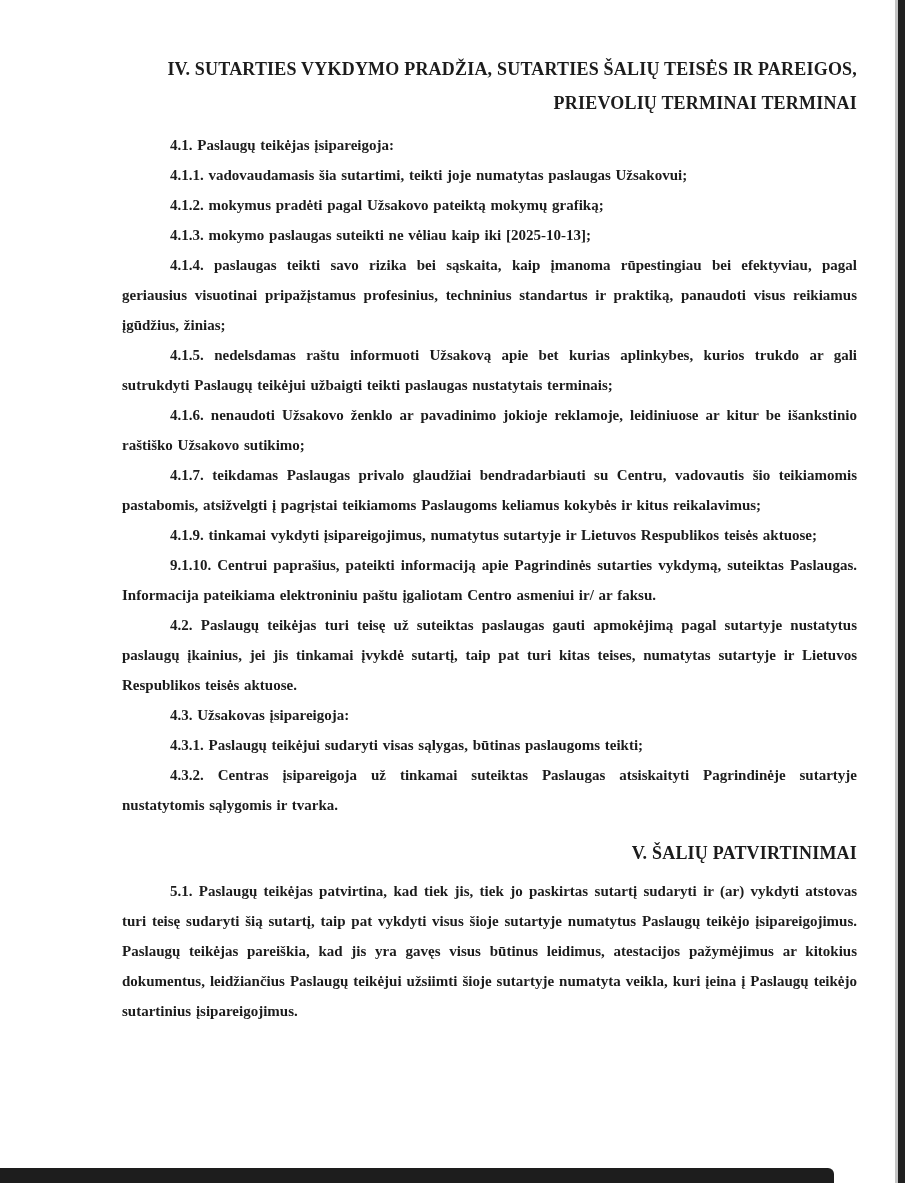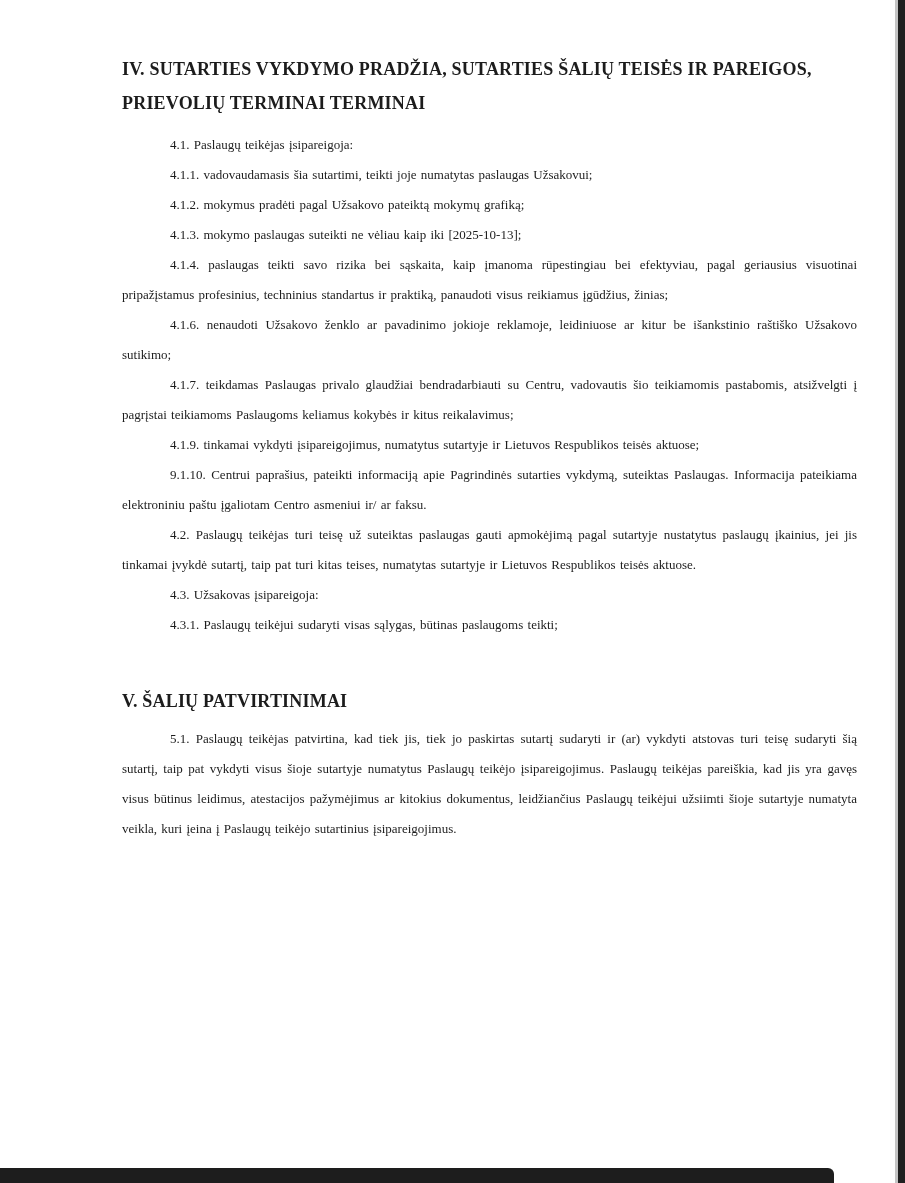--- a/index.html
+++ b/index.html
@@ -20,38 +20,39 @@
     inset: 0;
     background: #ffffff;
   }
   .content {
     position: absolute;
     top: 52px;
     left: 122px;
     right: 48px;
   }
   .doc-heading {
-    text-align: left;
+    text-align: right;
     font-weight: bold;
     font-size: 18px;
     line-height: 34px;
     letter-spacing: 0.2px;
     margin: 0 0 10px 0;
   }
   .doc-heading.space-before {
-    margin-top: 44px;
+    margin-top: 16px;
     margin-bottom: 6px;
   }
   p.doc-para {
     margin: 0;
-    font-size: 13px;
+    font-size: 15px;
     line-height: 30px;
     text-align: justify;
     text-indent: 48px;
     word-spacing: 1px;
+    font-weight: bold;
   }
   span.u {
     text-decoration: underline;
   }
   
   .scan-edge-right {
     position: absolute;
     top: 0;
     right: 0;
     width: 7px;
@@ -84,27 +85,29 @@
   <div class="content">
       <div class="doc-heading">
         <div>IV. SUTARTIES VYKDYMO PRADŽIA, SUTARTIES ŠALIŲ TEISĖS IR PAREIGOS,</div>
         <div>PRIEVOLIŲ TERMINAI TERMINAI</div>
       </div>
       <p class="doc-para"><span>4.1.  Paslaugų teikėjas įsipareigoja:</span></p>
       <p class="doc-para"><span>4.1.1. vadovaudamasis šia sutartimi, teikti joje numatytas paslaugas Užsakovui;</span></p>
       <p class="doc-para"><span>4.1.2. mokymus pradėti pagal Užsakovo pateiktą mokymų grafiką;</span></p>
       <p class="doc-para"><span>4.1.3. mokymo paslaugas suteikti ne vėliau kaip iki [2025-10-13];</span></p>
       <p class="doc-para"><span>4.1.4. paslaugas teikti savo rizika bei sąskaita, kaip įmanoma rūpestingiau bei efektyviau, pagal geriausius visuotinai pripažįstamus profesinius, techninius standartus ir praktiką, panaudoti visus reikiamus įgūdžius, žinias;</span></p>
+      <p class="doc-para"><span>4.1.5. nedelsdamas raštu informuoti Užsakovą apie bet kurias aplinkybes, kurios trukdo ar gali sutrukdyti Paslaugų teikėjui užbaigti teikti paslaugas nustatytais terminais;</span></p>
       <p class="doc-para"><span>4.1.6. nenaudoti Užsakovo ženklo ar pavadinimo jokioje reklamoje, leidiniuose ar kitur be išankstinio raštiško Užsakovo sutikimo;</span></p>
       <p class="doc-para"><span>4.1.7. teikdamas Paslaugas privalo glaudžiai bendradarbiauti su Centru, vadovautis šio teikiamomis pastabomis, atsižvelgti į pagrįstai teikiamoms Paslaugoms keliamus kokybės ir kitus reikalavimus;</span></p>
       <p class="doc-para"><span>4.1.9. tinkamai vykdyti įsipareigojimus, numatytus sutartyje ir Lietuvos Respublikos teisės aktuose;</span></p>
       <p class="doc-para"><span>9.1.10. Centrui paprašius, pateikti informaciją apie Pagrindinės sutarties vykdymą, suteiktas Paslaugas. Informacija pateikiama elektroniniu paštu įgaliotam Centro asmeniui ir/ ar faksu.</span></p>
       <p class="doc-para"><span>4.2. Paslaugų teikėjas turi teisę už suteiktas paslaugas gauti apmokėjimą pagal sutartyje nustatytus paslaugų įkainius, jei jis tinkamai įvykdė sutartį, taip pat turi kitas teises, numatytas sutartyje ir Lietuvos Respublikos teisės aktuose.</span></p>
       <p class="doc-para"><span>4.3. Užsakovas įsipareigoja:</span></p>
       <p class="doc-para"><span>4.3.1. Paslaugų teikėjui sudaryti visas sąlygas, būtinas paslaugoms teikti;</span></p>
+      <p class="doc-para"><span>4.3.2. Centras įsipareigoja už tinkamai suteiktas Paslaugas atsiskaityti Pagrindinėje sutartyje nustatytomis sąlygomis ir tvarka.</span></p>
       <div class="doc-heading space-before">
         <div>V. ŠALIŲ PATVIRTINIMAI</div>
       </div>
       <p class="doc-para"><span>5.1. Paslaugų teikėjas patvirtina, kad tiek jis, tiek jo paskirtas sutartį sudaryti ir (ar) vykdyti atstovas turi teisę sudaryti šią sutartį, taip pat vykdyti visus šioje sutartyje numatytus Paslaugų teikėjo įsipareigojimus. Paslaugų teikėjas pareiškia, kad jis yra gavęs visus būtinus leidimus, atestacijos pažymėjimus ar kitokius dokumentus, leidžiančius Paslaugų teikėjui užsiimti šioje sutartyje numatyta veikla, kuri įeina į Paslaugų teikėjo sutartinius įsipareigojimus.</span></p>
     </div>
   <div class="scan-edge-right-soft"></div>
   <div class="scan-edge-right"></div>
   <div class="scan-edge-bottom"></div>
 </div>
 

